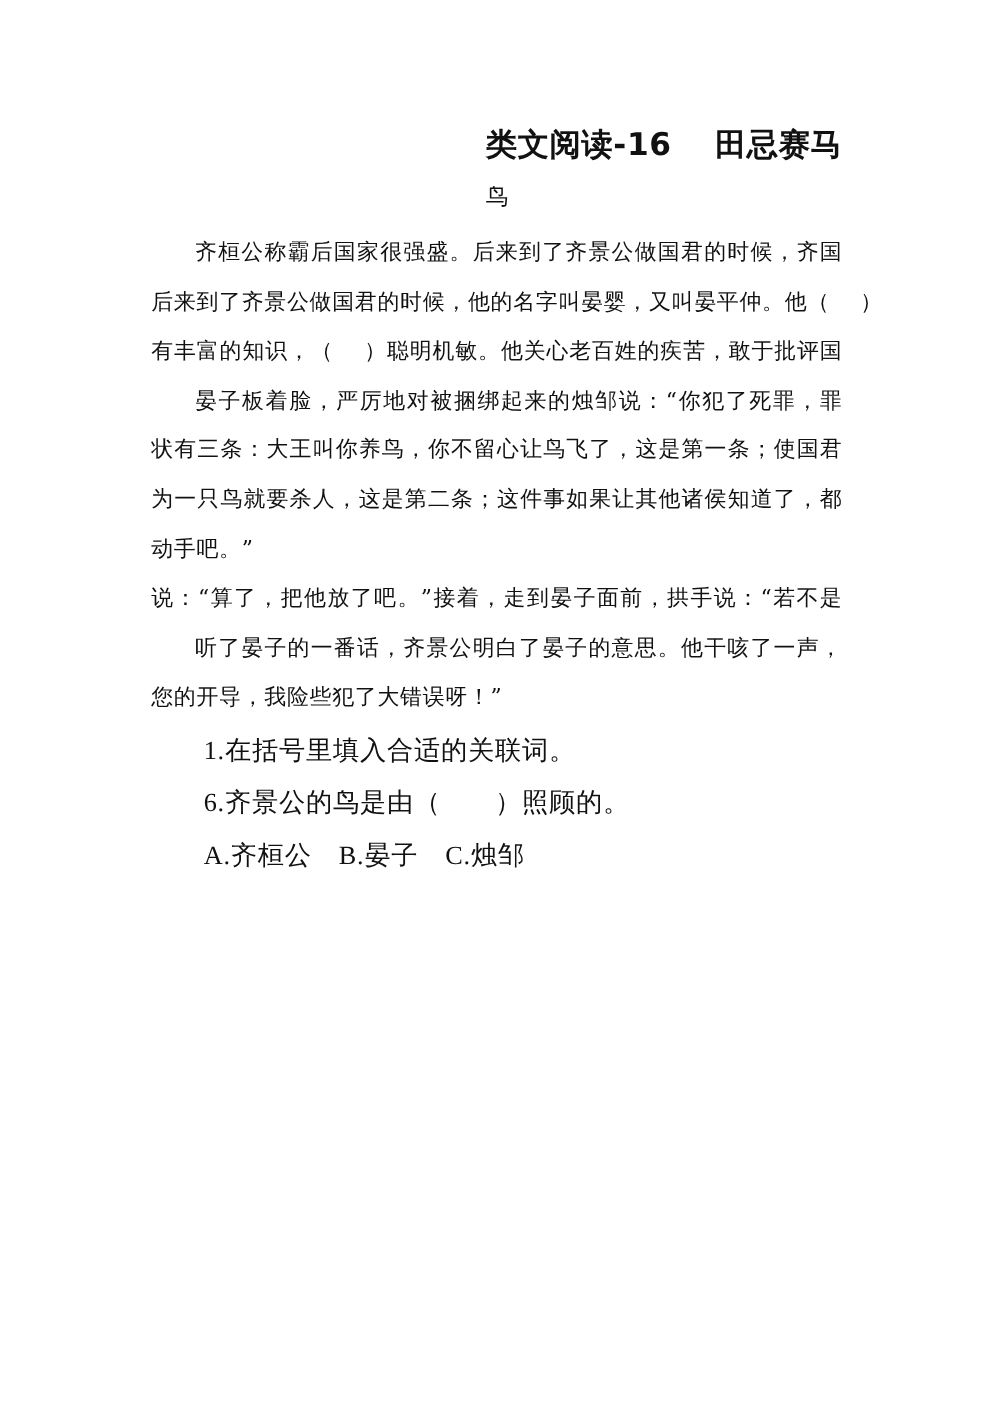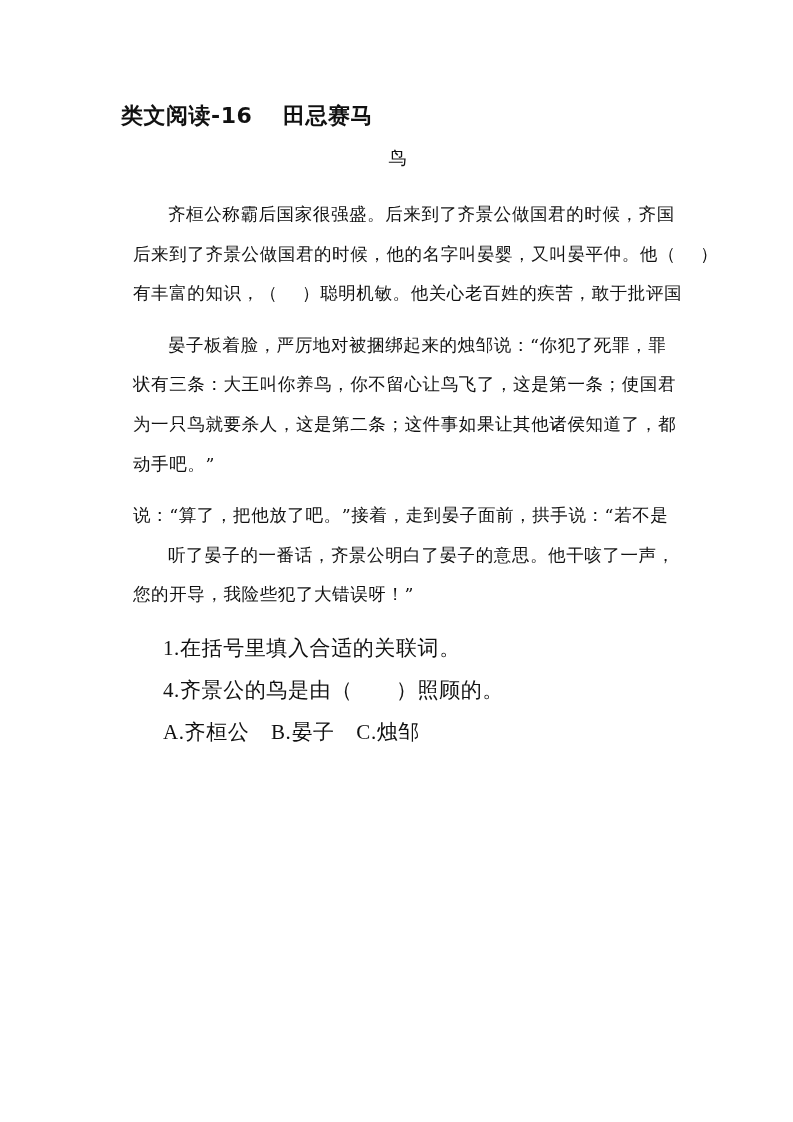--- a/index.html
+++ b/index.html
@@ -19,24 +19,24 @@
       position: absolute;
       left: 121px;
       top: 0;
       width: 553px;
     }
     .title {
       position: absolute;
       left: 0;
       width: 553px;
       top: 102px;
-      text-align: left;
+      text-align: right;
       font-family: "DejaVu Sans", "Liberation Sans", sans-serif;
       font-weight: bold;
-      font-size: 22px;
+      font-size: 25px;
       letter-spacing: 0.5px;
       line-height: 28px;
       white-space: pre;
     }
     .subtitle {
       position: absolute;
       left: 0;
       width: 553px;
       top: 145px;
       text-align: center;
@@ -48,21 +48,21 @@
       position: absolute;
       left: 0;
       top: 183px;
       width: 553px;
       font-size: 17.5px;
       line-height: 39.6px;
       text-align: justify;
       letter-spacing: 0.6px;
     }
     .para {
-      margin: 12px;
+      margin: 0;
       text-indent: 2em;
     }
     .line {
       display: block;
       text-align: justify;
       text-align-last: justify;
       white-space: nowrap;
     }
     .line.last {
       text-align-last: left;
@@ -99,16 +99,16 @@
       <span class="line last" style="text-indent:0">动手吧。”</span>
     </div>
 
     <div class="para">
       <span class="line" style="text-indent:0">说：“算了，把他放了吧。”接着，走到晏子面前，拱手说：“若不是</span>
       <span class="line">听了晏子的一番话，齐景公明白了晏子的意思。他干咳了一声，</span>
       <span class="line last" style="text-indent:0">您的开导，我险些犯了大错误呀！”</span>
     </div>
 
     <div class="q">1.在括号里填入合适的关联词。</div>
-    <div class="q">4.齐景公的鸟是由（　　）照顾的。</div>
+    <div class="q">6.齐景公的鸟是由（　　）照顾的。</div>
     <div class="q">A.齐桓公　B.晏子　C.烛邹</div>
   </div>
 </div>
 
 </body></html>

